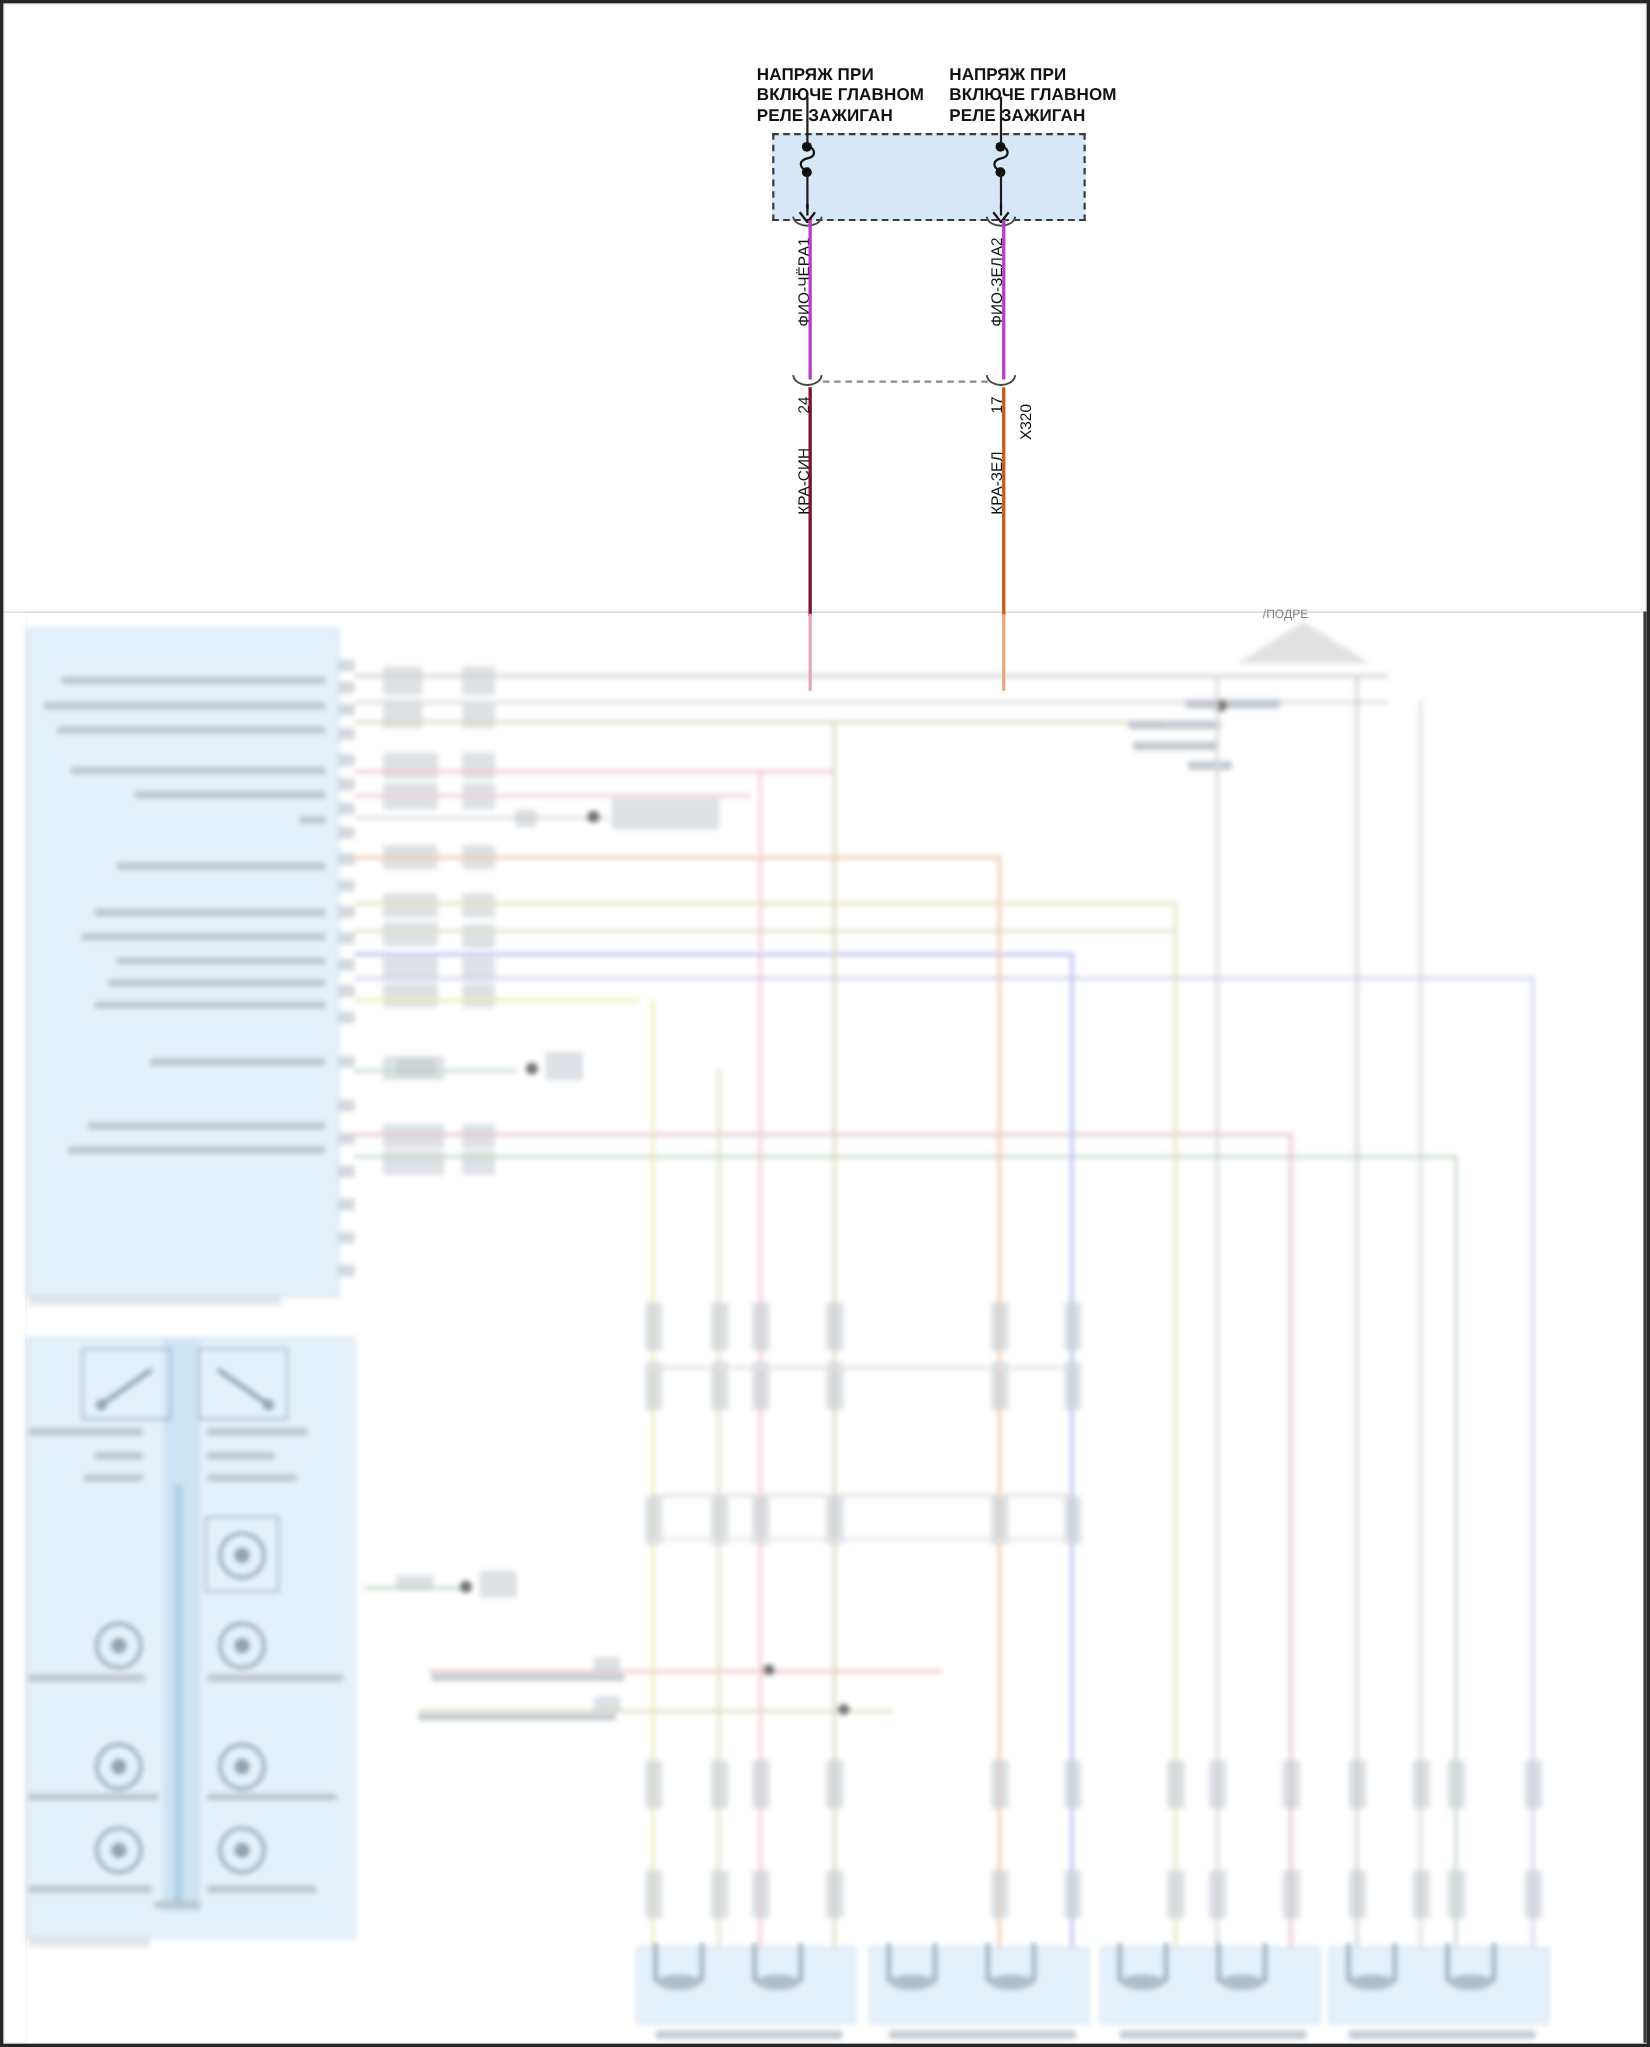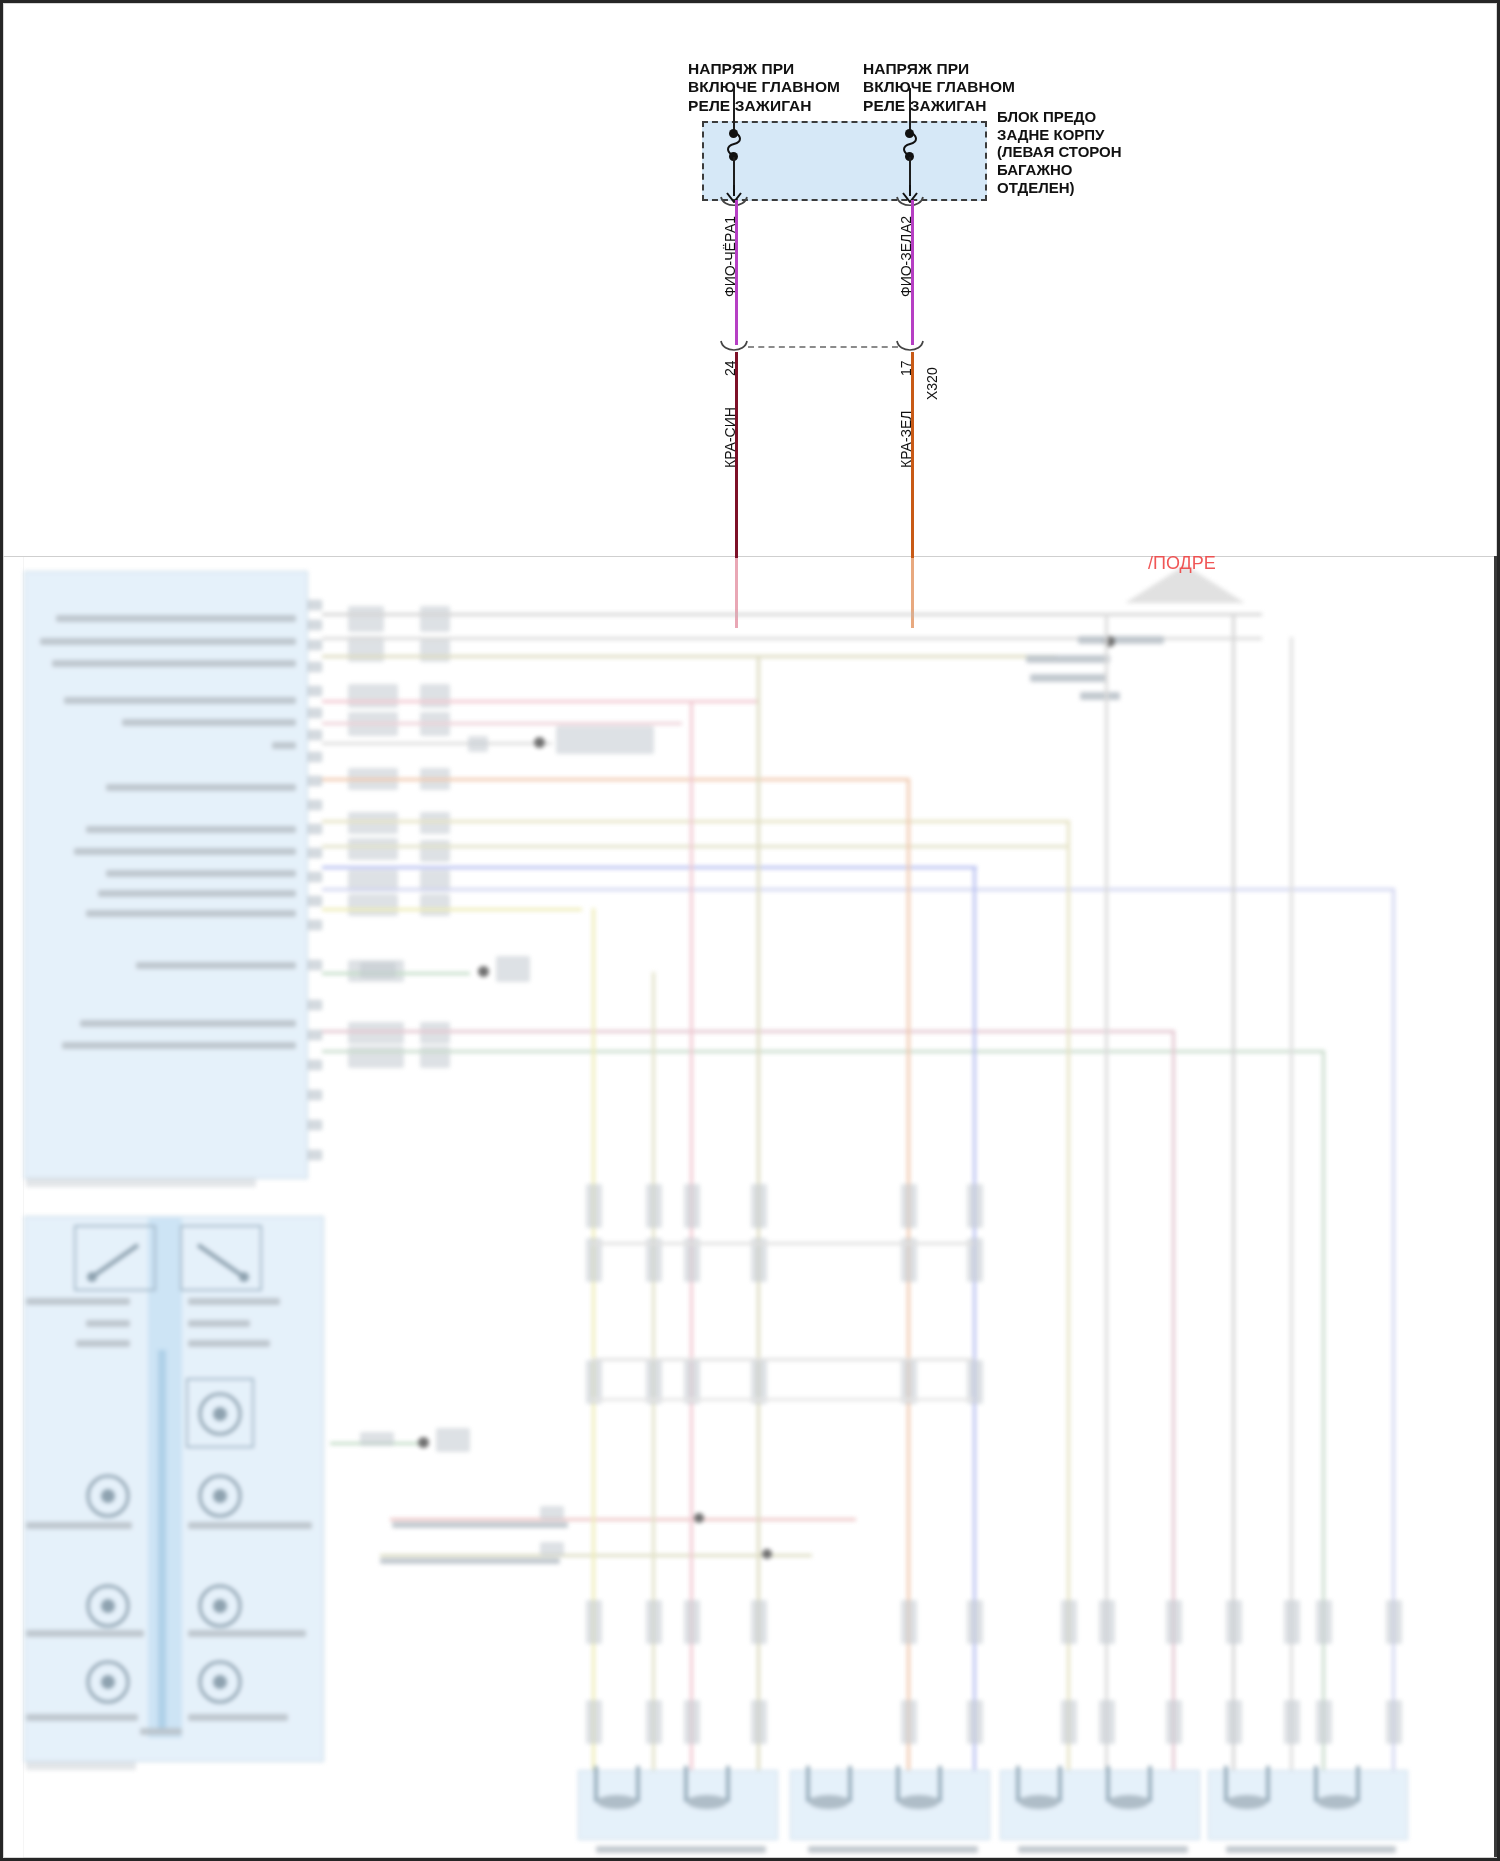--- a/index.html
+++ b/index.html
@@ -130,25 +130,20 @@
   <div class="t cap" style="left:688px; top:60px; width:200px; text-align:left;">НАПРЯЖ ПРИ
 ВКЛЮЧЕ ГЛАВНОМ
 РЕЛЕ ЗАЖИГАН</div>
 
   <div class="t cap" style="left:863px; top:60px; width:200px; text-align:left;">НАПРЯЖ ПРИ
 ВКЛЮЧЕ ГЛАВНОМ
 РЕЛЕ ЗАЖИГАН</div>
 
   <div class="fusebox" style="left:702px; top:121px; width:285px; height:80px;"></div>
 
-  <div class="t capsm" style="left:997px; top:108px; width:230px;">БЛОК ПРЕДО
-ЗАДНЕ КОРПУ
-(ЛЕВАЯ СТОРОН
-БАГАЖНО
-ОТДЕЛЕН)</div>
 
   <div class="fuse-wire-top" style="left:733px; top:88px; height:44px;"></div>
   <div class="fuse-dot" style="left:729px; top:129px;"></div>
   <svg class="fuse-squiggle" style="left:726px; top:132px;" width="18" height="24" viewBox="0 0 18 24">
     <path d="M8 0 C 16 4, 16 10, 8 12 C 0 14, 0 20, 8 24" fill="none" stroke="#111" stroke-width="2"></path>
   </svg>
   <div class="fuse-dot" style="left:729px; top:152px;"></div>
   <div class="fuse-wire-top" style="left:733px; top:157px; height:33px;"></div>
   <svg class="arrow-down" style="left:724px; top:185px;" width="20" height="18" viewBox="0 0 20 18">
     <path d="M10 0 L10 11 M3 8 L10 17 L17 8" fill="none" stroke="#111" stroke-width="2"></path>
@@ -476,16 +471,16 @@
       <ellipse cx="121" cy="36" rx="20" ry="7" fill="#7e95a6"></ellipse>
     </svg>
 
     <div class="mod-line" style="left:596px; top:1846px; width:170px; height:7px;"></div>
     <div class="mod-line" style="left:808px; top:1846px; width:170px; height:7px;"></div>
     <div class="mod-line" style="left:1018px; top:1846px; width:170px; height:7px;"></div>
     <div class="mod-line" style="left:1226px; top:1846px; width:170px; height:7px;"></div>
 
   </div>
 
-  <div class="t" style="left:1148px; top:553px; font-size:18px; color:#ef4444; opacity:.9;">/ПОДРЕ</div>
+  <div class="t" style="left:1148px; top:553px; font-size:11px; color:#737373; opacity:.9;">/ПОДРЕ</div>
 
   <div class="frame-border"></div>
 </div>
 
 </body></html>

